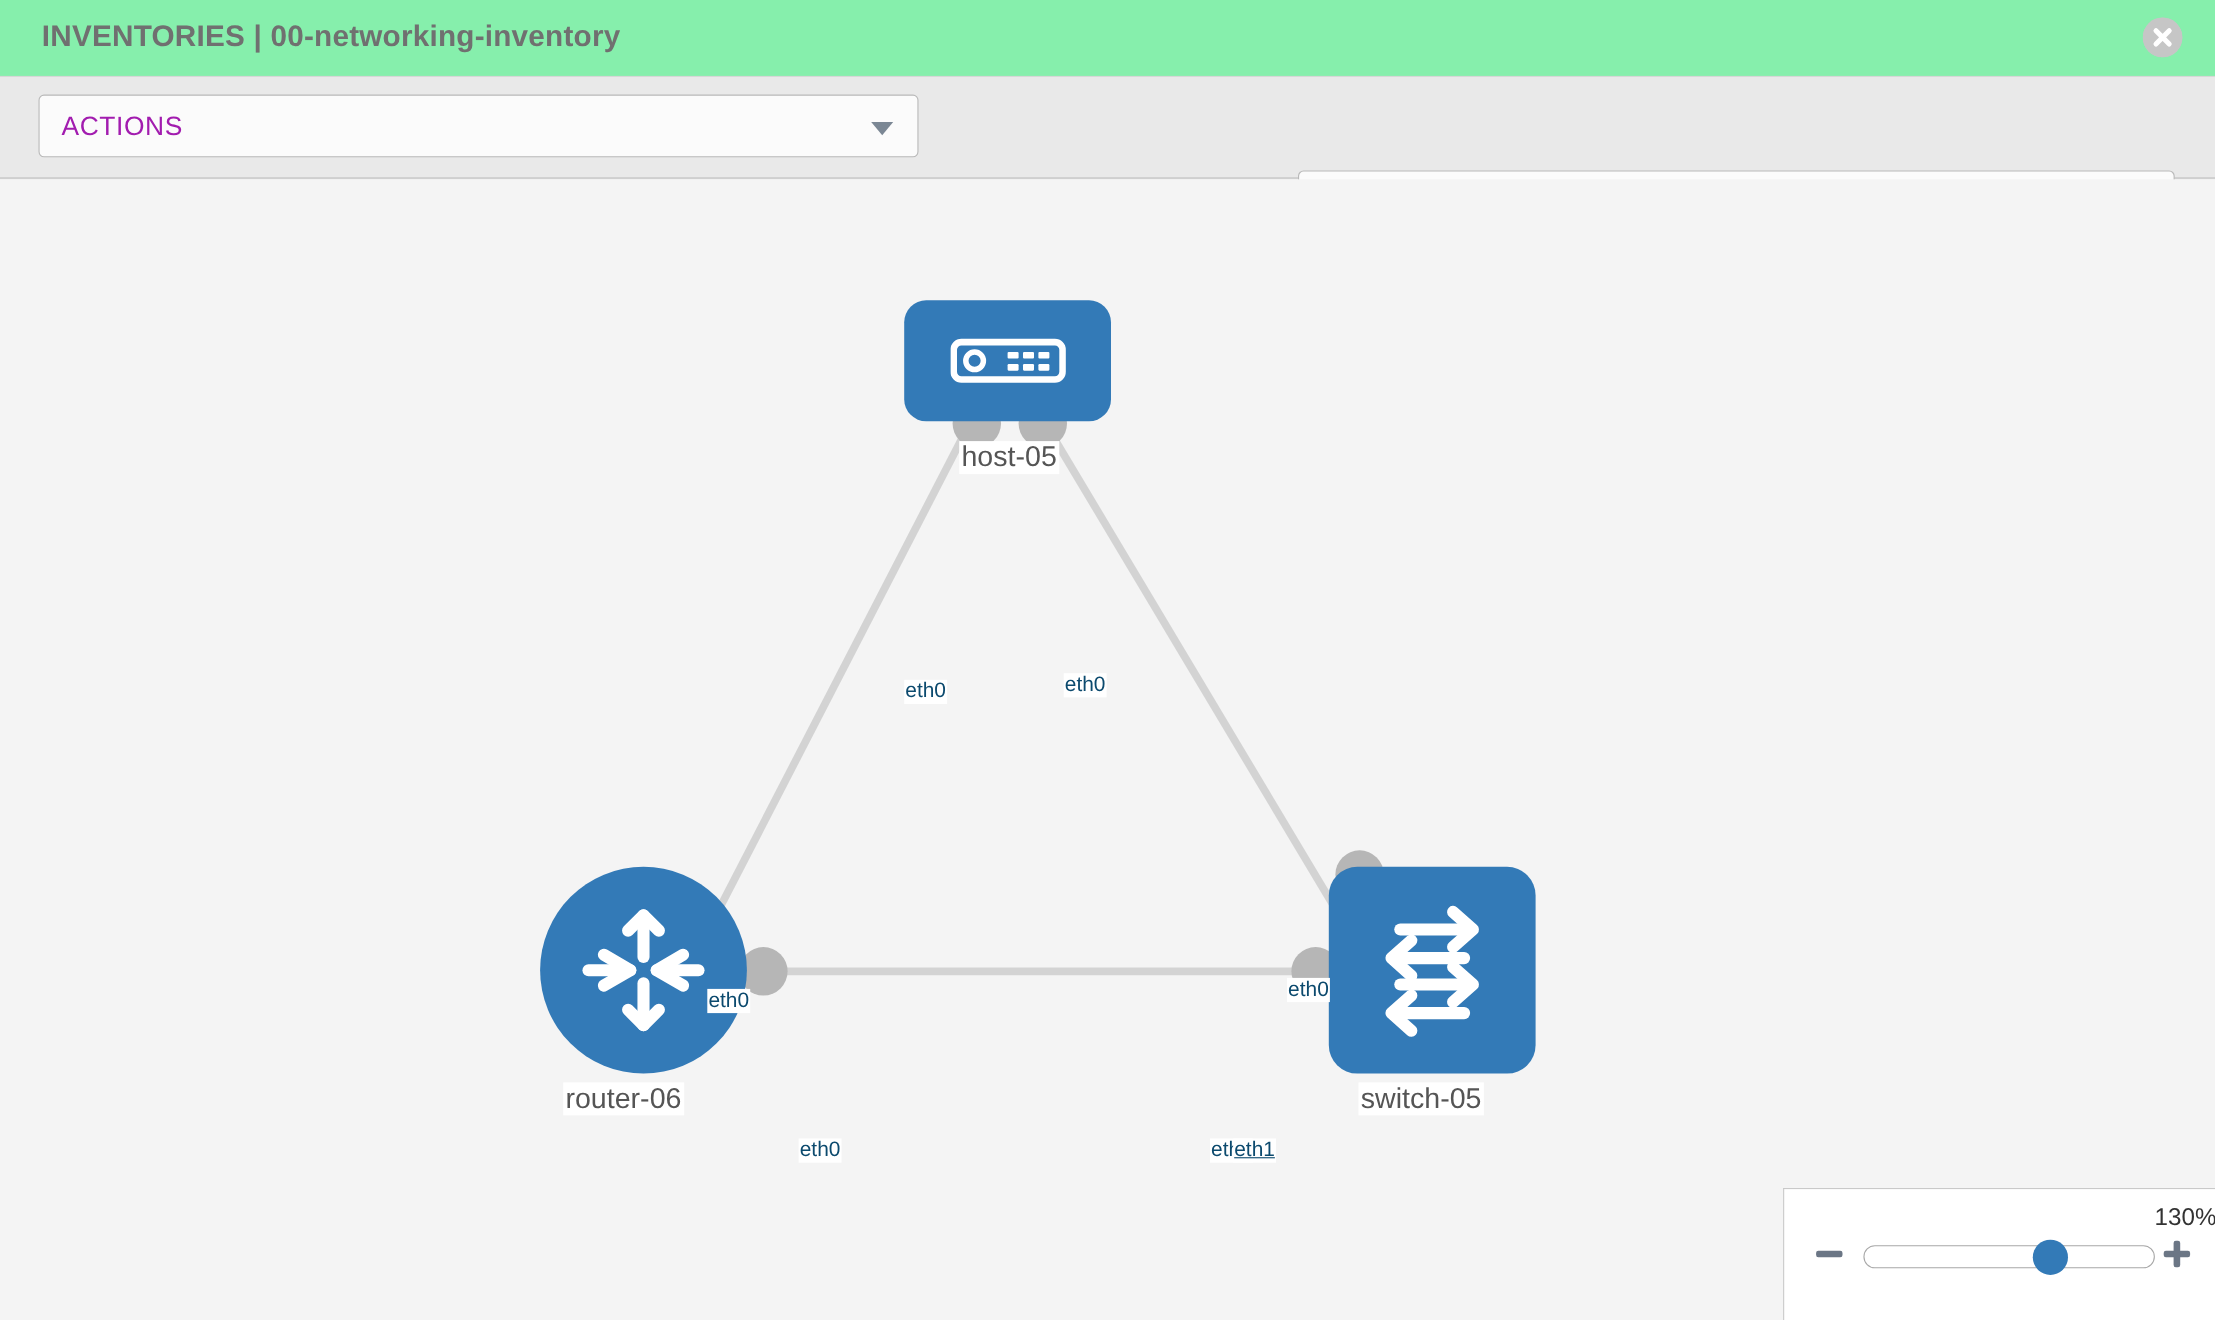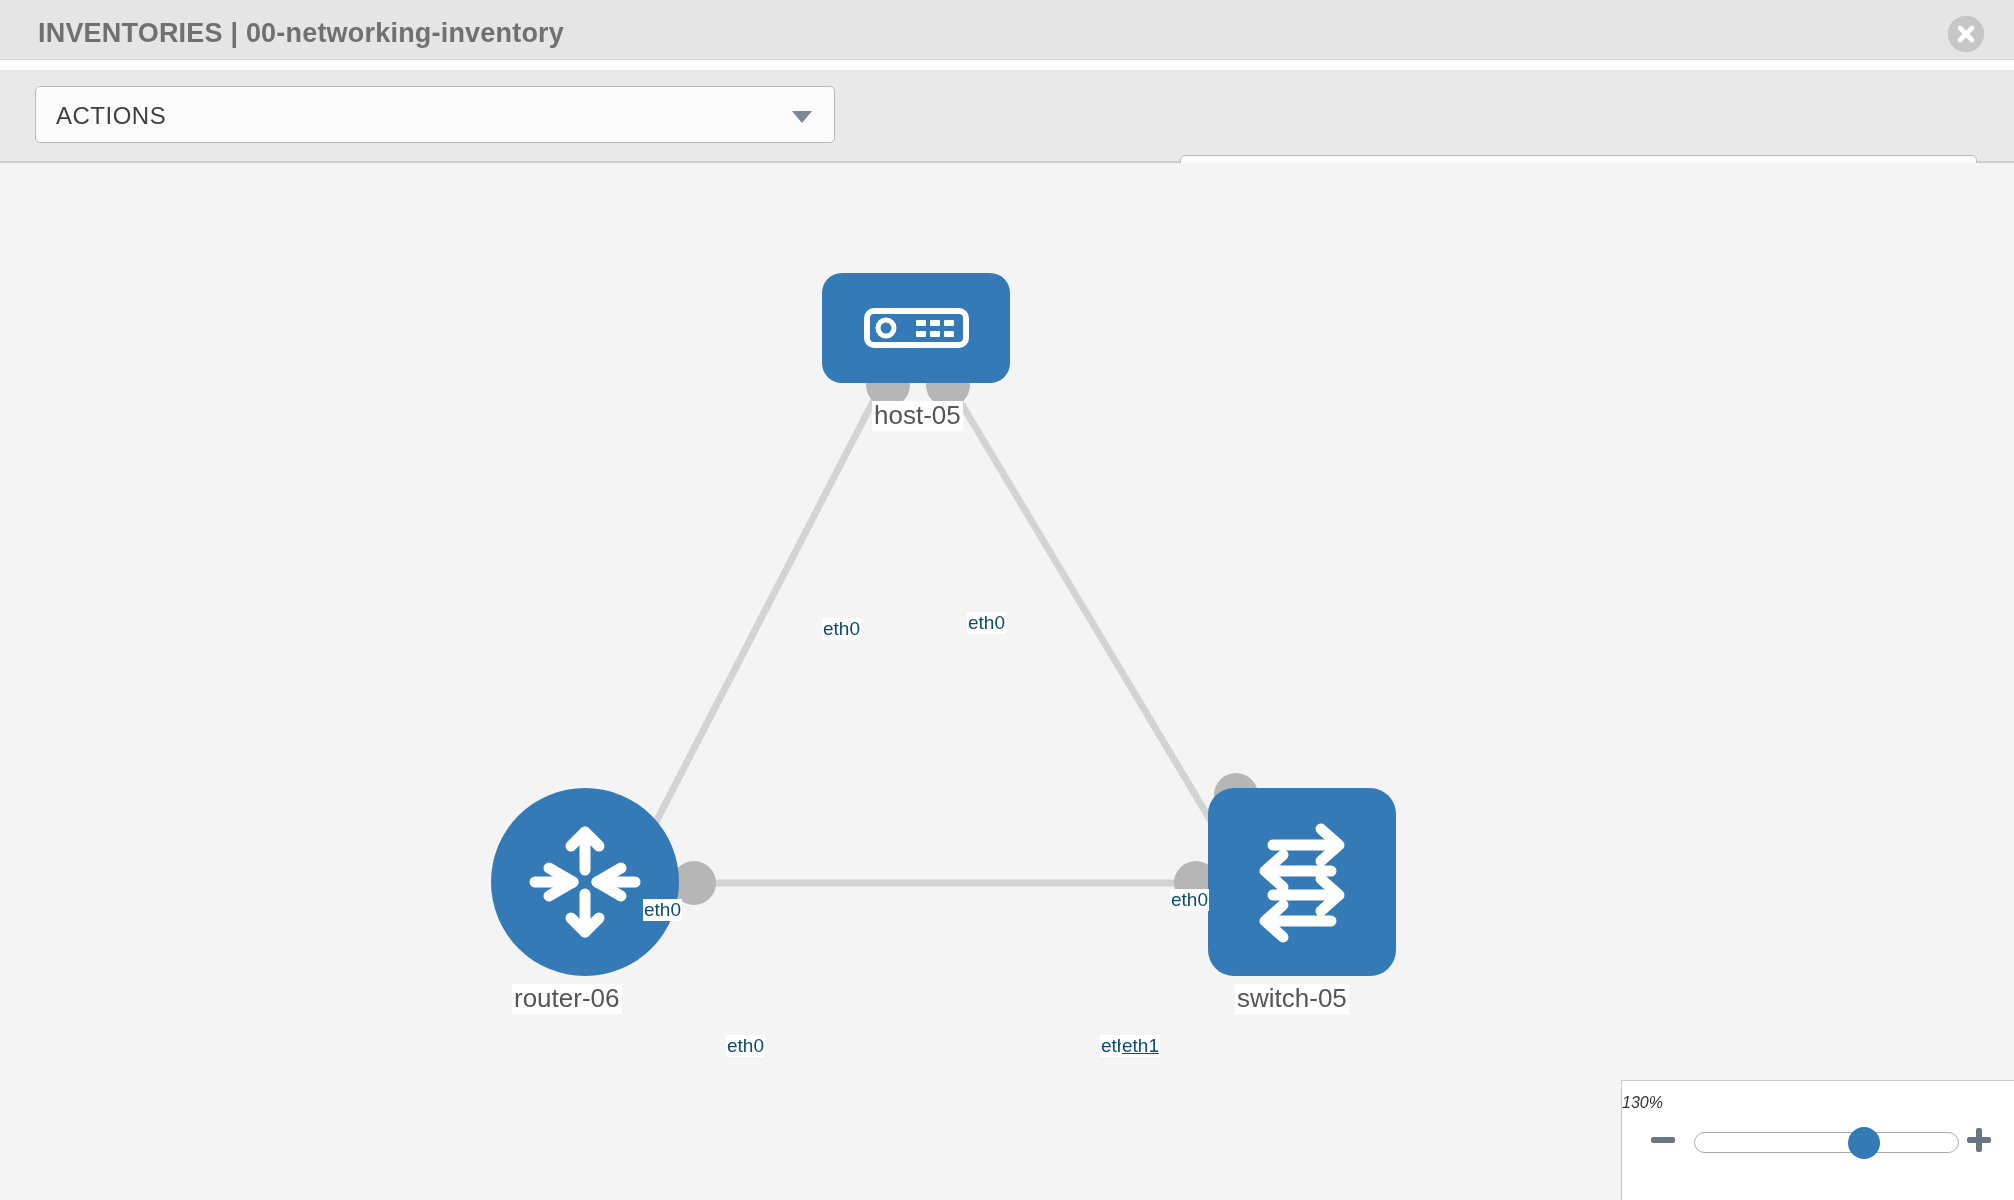--- a/index.html
+++ b/index.html
@@ -13,22 +13,22 @@
     font-family: "Liberation Sans", sans-serif;
     overflow: hidden;
     position: relative;
   }
 
   
   .header {
     position: absolute;
     left: 0; top: 0;
     width: 2014px;
-    height: 60px;
-    background: #e5e5e5;
+    height: 70px;
+    background: #86efac;
     border-bottom: 1px solid #d7d7d7;
     box-sizing: border-box;
   }
   .header-title {
     position: absolute;
     left: 38px;
     top: 18px;
     font-size: 27px;
     font-weight: bold;
     color: #707070;
@@ -67,21 +67,21 @@
     border: 1px solid #b9b9b9;
     border-radius: 5px;
     box-sizing: border-box;
     cursor: pointer;
   }
   .actions-select .sel-label {
     position: absolute;
     left: 20px;
     top: 15px;
     font-size: 24px;
-    color: #404040;
+    color: #a21caf;
     letter-spacing: 0.5px;
   }
   .caret {
     position: absolute;
     right: 22px;
     top: 24px;
     width: 0; height: 0;
     border-left: 10px solid transparent;
     border-right: 10px solid transparent;
     border-top: 12px solid #7b8794;
@@ -165,24 +165,23 @@
     border: 1px solid #c9c9c9;
     border-right: none;
     border-bottom: none;
     box-sizing: border-box;
   }
   .zoom-value {
     position: absolute;
     top: 13px;
     left: 0;
     width: 393px;
-    text-align: left;
-    font-size: 16px;
+    text-align: right;
+    font-size: 22px;
     color: #333333;
-    font-style: italic;
   }
   .zoom-minus, .zoom-plus {
     position: absolute;
     top: 44px;
     cursor: pointer;
     color: #6b7685;
     font-weight: bold;
     user-select: none;
   }
   .zoom-minus { left: 26px; }

